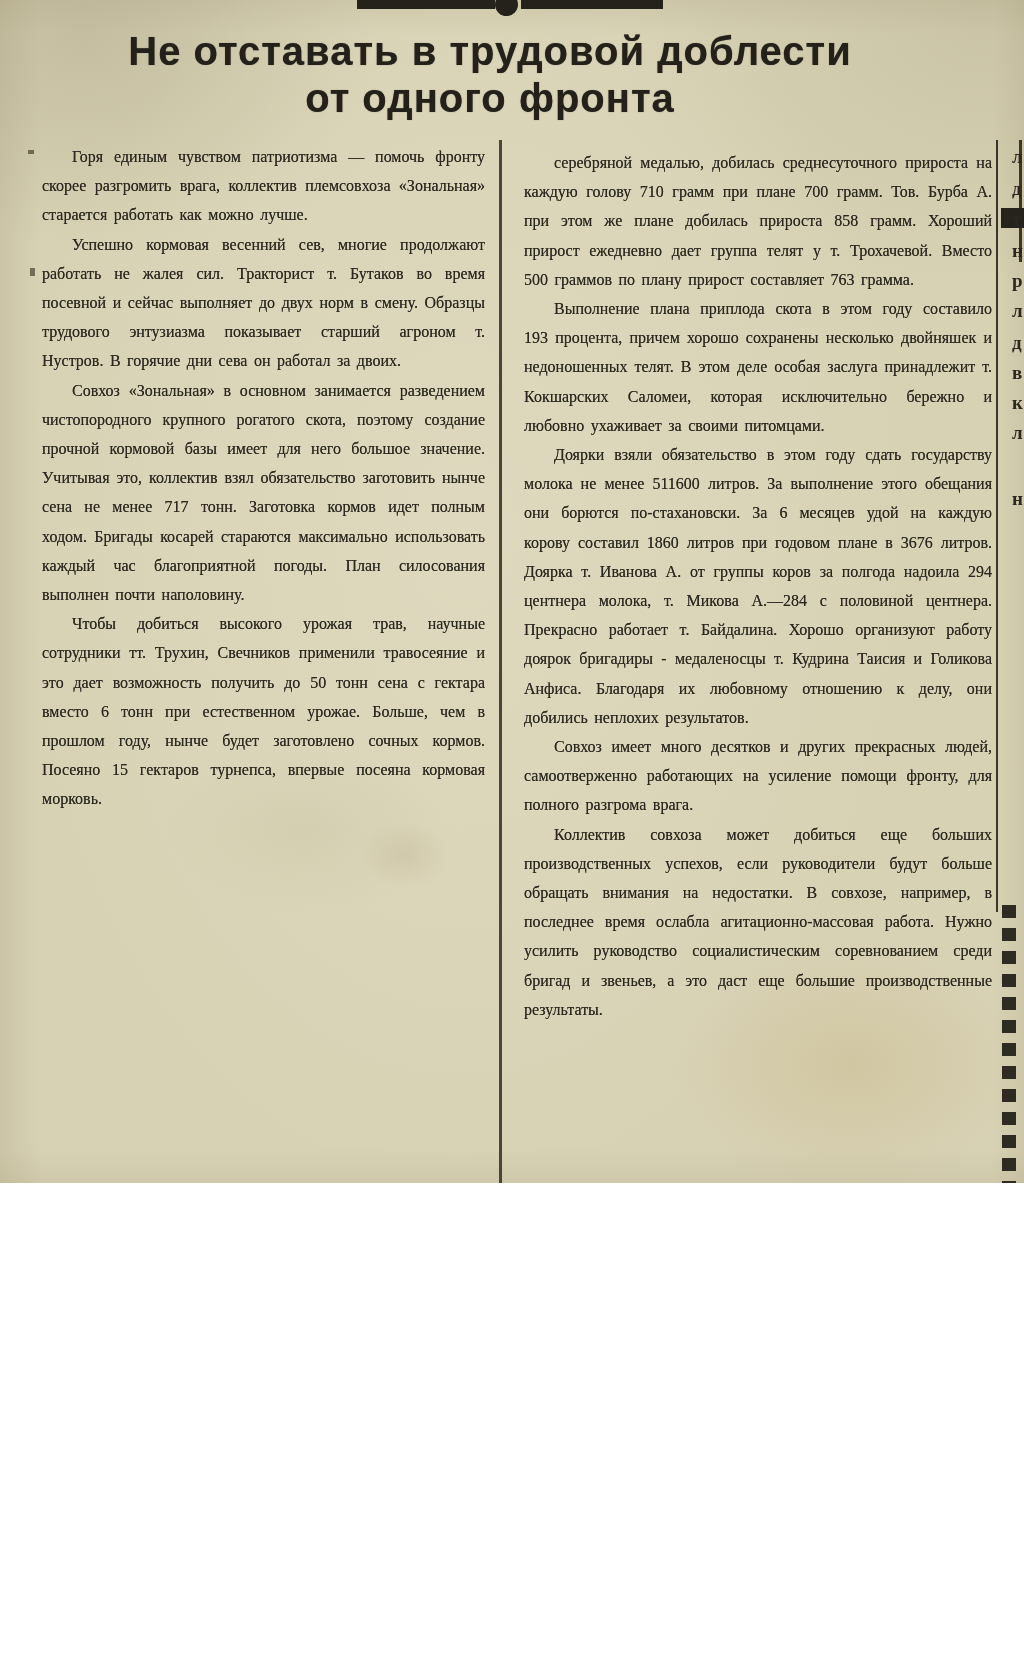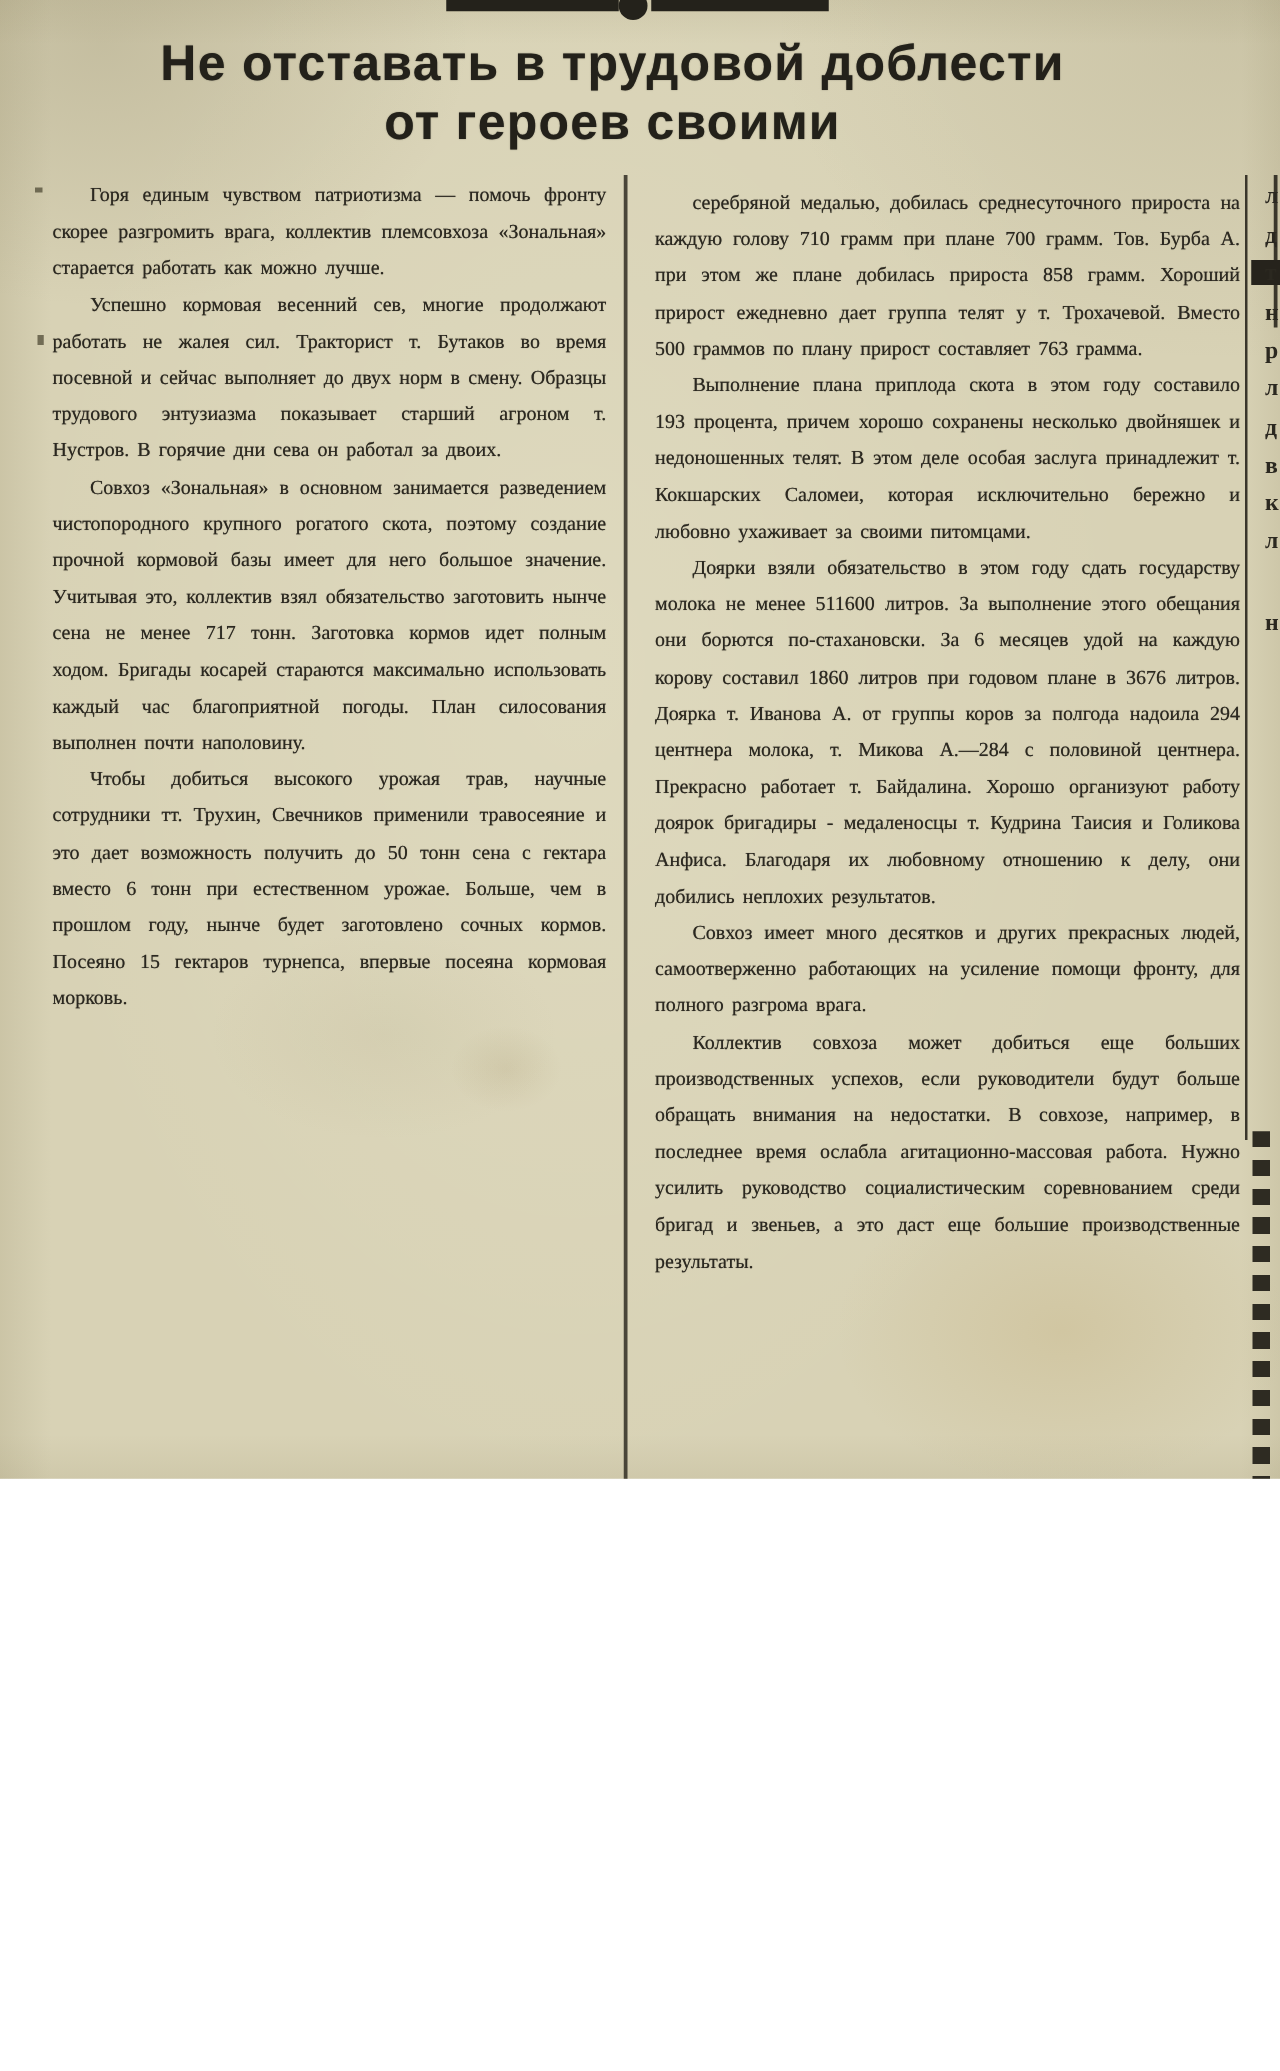--- a/index.html
+++ b/index.html
@@ -67,21 +67,21 @@
 <body>
 
 <div class="sheet">
 
   <div class="orn-bar" style="left:357px;width:138px;"></div>
   <div class="orn-dot" style="left:495px;"></div>
   <div class="orn-bar" style="left:521px;width:142px;"></div>
 
   <div class="headline">
     <div>Не отставать в трудовой доблести</div>
-    <div>от героев своими</div>
+    <div>от одного фронта</div>
   </div>
 
   <div class="col col-1">
     <p>Горя единым чувством патриотизма — помочь фронту скорее разгромить врага, коллектив племсовхоза «Зональная» старается работать как можно лучше.</p>
     <p>Успешно кормовая весенний сев, многие продолжают работать не жалея сил. Тракторист т. Бутаков во время посевной и сейчас выполняет до двух норм в смену. Образцы трудового энтузиазма показывает старший агроном т. Нустров. В горячие дни сева он работал за двоих.</p>
     <p>Совхоз «Зональная» в основном занимается разведением чистопородного крупного рогатого скота, поэтому создание прочной кормовой базы имеет для него большое значение. Учитывая это, коллектив взял обязательство заготовить нынче сена не менее 717 тонн. Заготовка кормов идет полным ходом. Бригады косарей стараются максимально использовать каждый час благоприятной погоды. План силосования выполнен почти наполовину.</p>
     <p>Чтобы добиться высокого урожая трав, научные сотрудники тт. Трухин, Свечников применили травосеяние и это дает возможность получить до 50 тонн сена с гектара вместо 6 тонн при естественном урожае. Больше, чем в прошлом году, нынче будет заготовлено сочных кормов. Посеяно 15 гектаров турнепса, впервые посеяна кормовая морковь.</p>
   </div>
 
   <div class="vrule rule-mid"></div>

